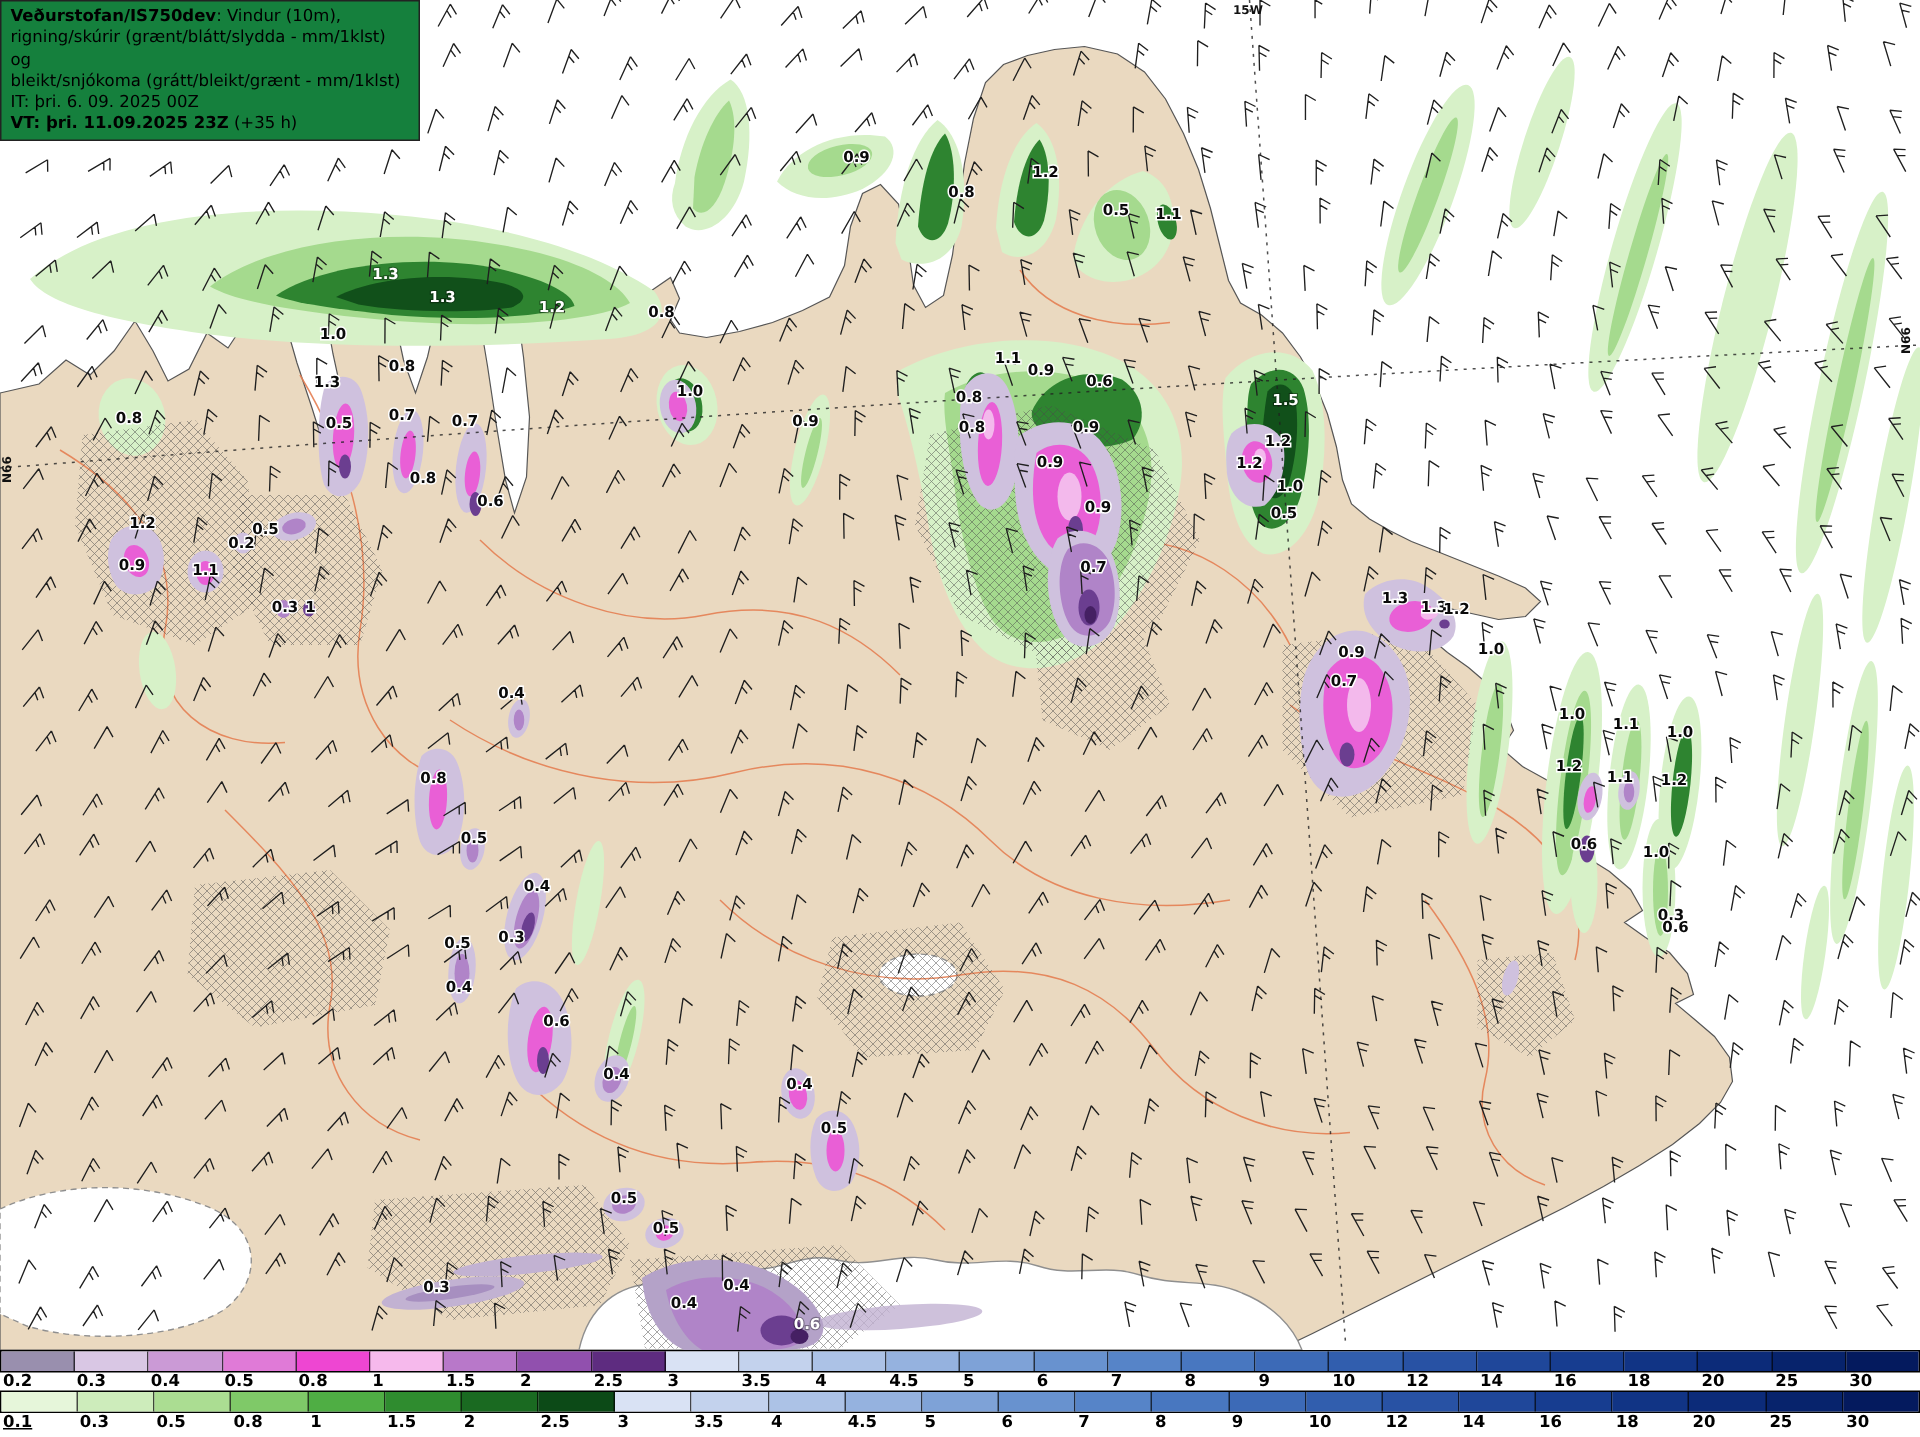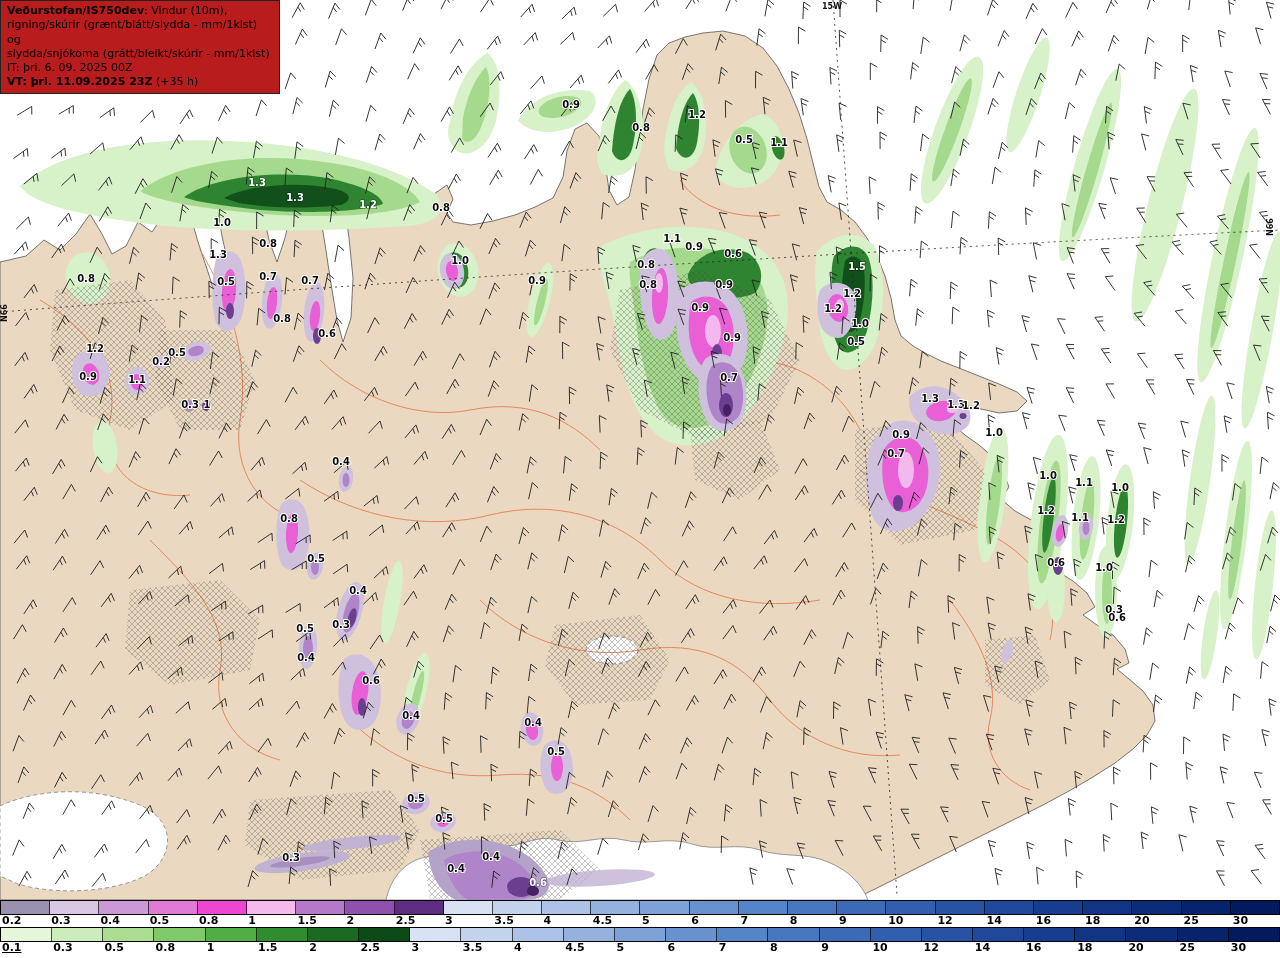--- a/index.html
+++ b/index.html
@@ -15,21 +15,21 @@
   
   .r0{fill:#d7f1c8;} .r1{fill:#a5da8e;} .r3{fill:#2e8430;} .r4{fill:#11501a;}
   
   .p0{fill:#cfc1de;} .p1{fill:#b084c8;} .p2{fill:#e95fd6;} .p3{fill:#f3b9ec;}
   .p4{fill:#6b3e90;} .p5{fill:#452063;} .pg{fill:#c2b2d2;} .pg2{fill:#a78fc0;} .pj{fill:#b4a2c8;}
   .maplab{font:600 10px "DejaVu Sans",sans-serif;fill:#0a0a0a;stroke:#ffffff;stroke-width:2px;
           paint-order:stroke;text-anchor:middle;}
   .maplab.lite{fill:#ffffff;stroke:rgba(0,0,0,.35);stroke-width:1.5px;}
   .gratlab{font:600 8px "DejaVu Sans",sans-serif;fill:#111;}
   
-  #titlebox{position:absolute;top:0;left:0;width:266px;background:#b91c1c;border:1px solid #222;
+  #titlebox{position:absolute;top:0;left:0;width:266px;background:#15803d;border:1px solid #222;
             padding:3px 6px;font:11px/1.3 "DejaVu Sans",sans-serif;color:#000;z-index:6;}
   #titlebox b{font-weight:700;}
   
   #colorbars{position:absolute;left:0;bottom:0;width:1280px;height:58px;background:#fff;z-index:5;}
   .cbar{width:1280px;}
   .strip{display:flex;height:15px;border:1px solid #000;box-sizing:border-box;}
   .seg{flex:1;border-right:1px solid rgba(0,0,0,.7);}
   .seg:last-child{border-right:none;}
   .lrow{position:relative;height:12px;}
   .lrow span{position:absolute;top:0;font:700 11px "DejaVu Sans",sans-serif;line-height:12px;
@@ -317,21 +317,21 @@
   <g>
     <text class="gratlab" x="822" y="9">15W</text>
     <text class="gratlab" x="7" y="322" transform="rotate(-90 7 322)">N66</text>
     <text class="gratlab" x="1273" y="236" transform="rotate(-90 1273 236)">N66</text>
   </g>
 </svg>
 
 <div id="titlebox">
   <div class="tl"><b>Veðurstofan/IS750dev</b><span>: Vindur (10m),</span></div>
   <div class="tl">rigning/skúrir (grænt/blátt/slydda - mm/1klst) og</div>
-  <div class="tl">slydda/snjókoma (grátt/bleikt/skúrir - mm/1klst)</div>
+  <div class="tl">bleikt/snjókoma (grátt/bleikt/grænt - mm/1klst)</div>
   <div class="tl">IT: þri. 6. 09. 2025 00Z</div>
   <div class="tl"><b>VT: þri. 11.09.2025 23Z</b><span> (+35 h)</span></div>
 </div>
 
 <div id="colorbars">
   <div class="cbar" id="cbar-top">
         <div class="strip">
           <div class="seg" style="background: rgb(153, 143, 174);"></div>
           <div class="seg" style="background: rgb(217, 199, 228);"></div>
           <div class="seg" style="background: rgb(203, 154, 214);"></div>

